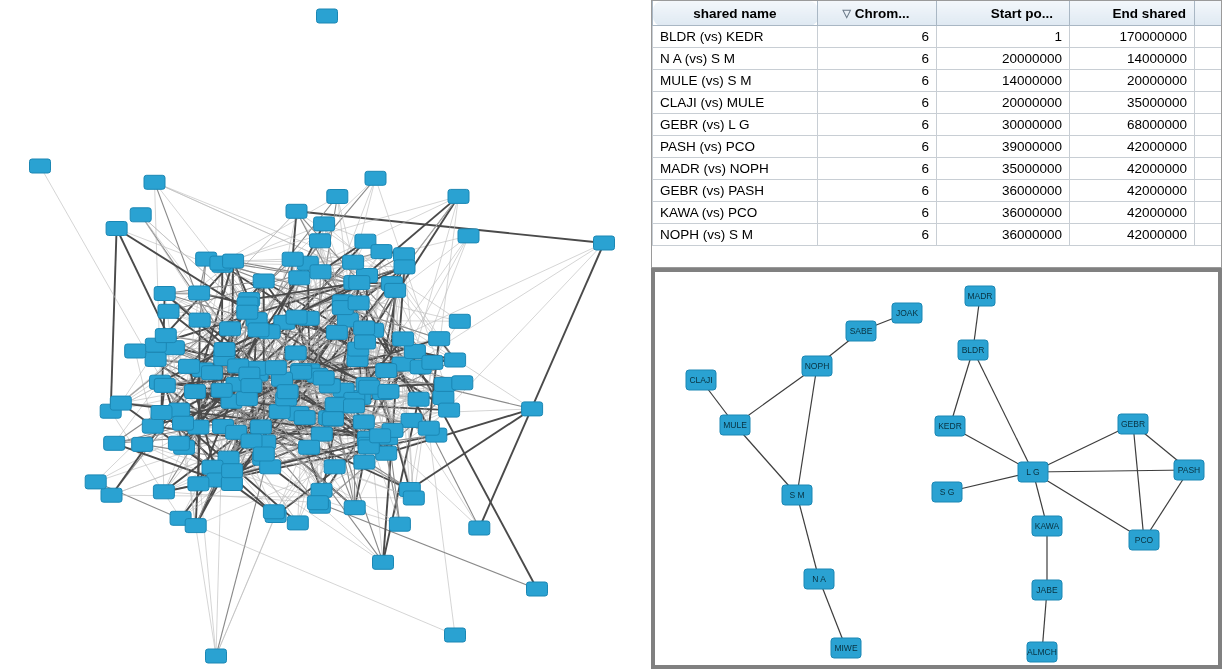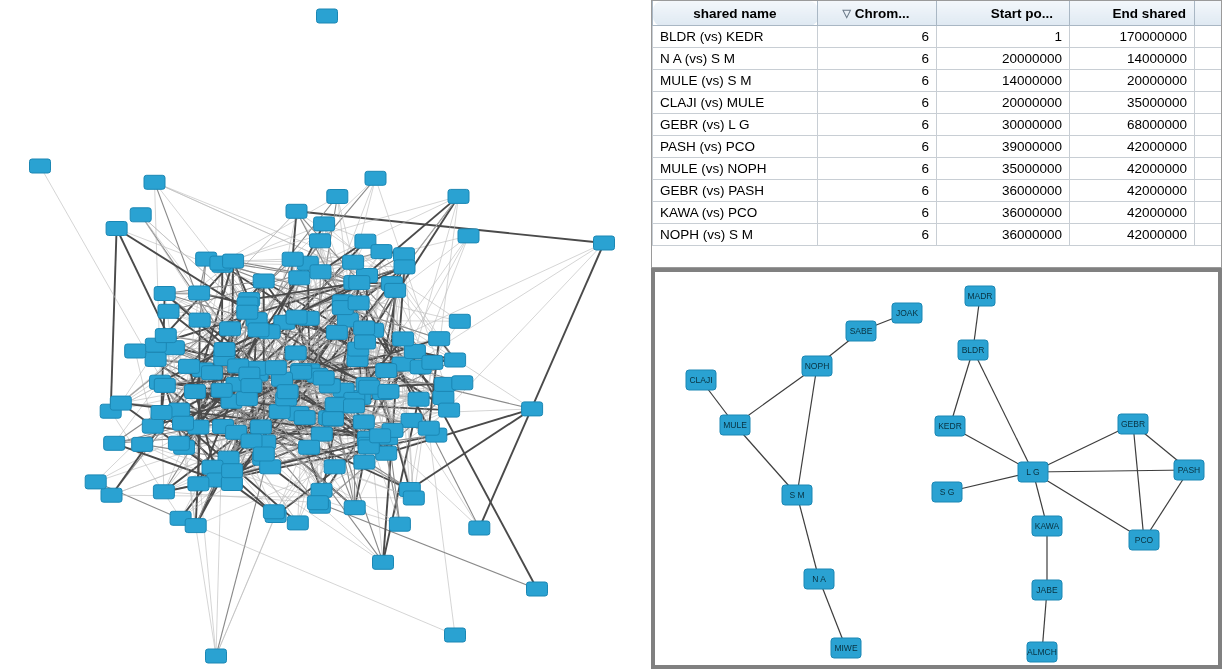--- a/index.html
+++ b/index.html
@@ -1397,21 +1397,21 @@
             <td class="num">16.9</td>
           </tr>
           <tr>
             <td class="name">PASH (vs) PCO</td>
             <td class="num">6</td>
             <td class="num">39000000</td>
             <td class="num">42000000</td>
             <td class="num">11.4</td>
           </tr>
           <tr>
-            <td class="name">MULE (vs) NOPH</td>
+            <td class="name">MADR (vs) NOPH</td>
             <td class="num">6</td>
             <td class="num">35000000</td>
             <td class="num">42000000</td>
             <td class="num">10.5</td>
           </tr>
           <tr>
             <td class="name">GEBR (vs) PASH</td>
             <td class="num">6</td>
             <td class="num">36000000</td>
             <td class="num">42000000</td>

